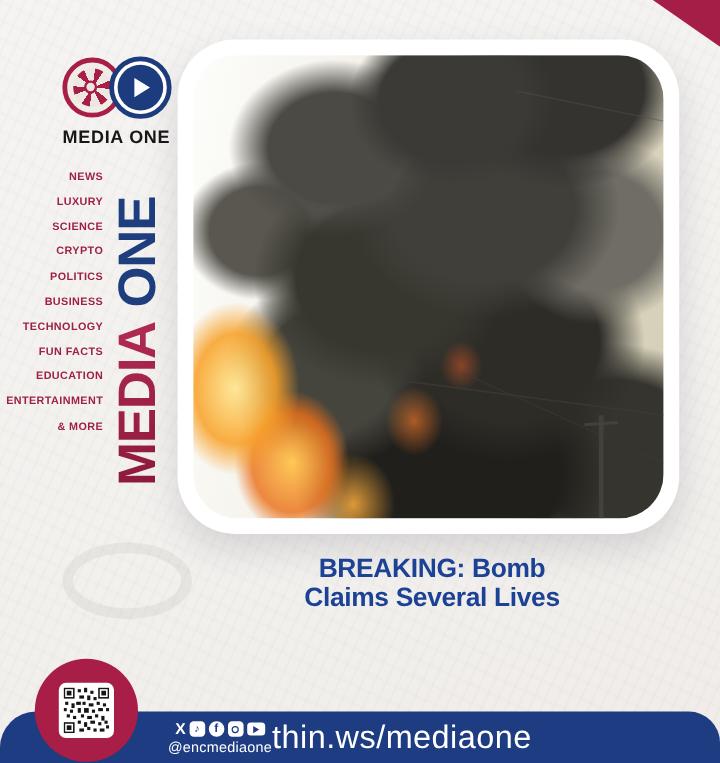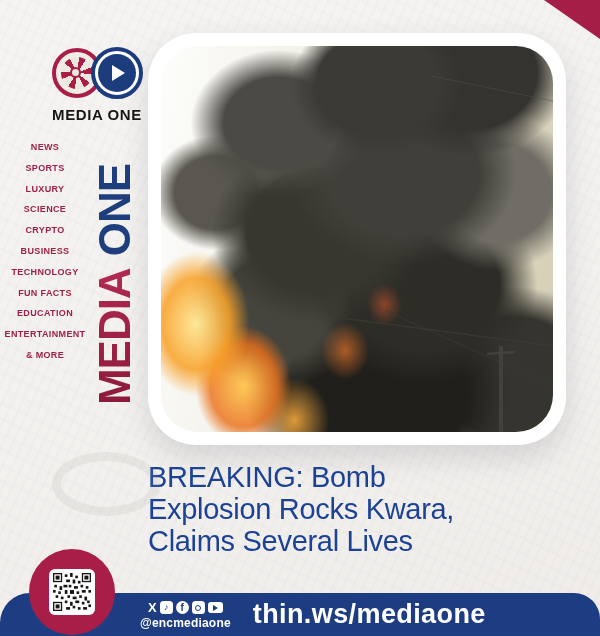--- a/index.html
+++ b/index.html
@@ -22,21 +22,21 @@
     background:repeating-conic-gradient(from 8deg,#a81e47 0 26deg,#ece8e1 26deg 60deg);}
   .aperture::after{content:"";position:absolute;left:50%;top:50%;width:11px;height:11px;
     margin:-6.5px 0 0 -6.5px;border-radius:50%;background:#ece8e1;border:2px solid #a81e47;box-sizing:border-box;}
   .play-circle{width:52px;height:52px;border-radius:50%;border:4px solid #1d3c7e;background:#fff;
     display:flex;align-items:center;justify-content:center;margin-left:-11px;box-sizing:border-box;z-index:2;}
   .play-inner{width:38px;height:38px;border-radius:50%;background:#1d3c7e;display:flex;align-items:center;justify-content:center;}
   .play-tri{width:0;height:0;border-left:13px solid #fff;border-top:8px solid rgba(0,0,0,0);
     border-bottom:8px solid rgba(0,0,0,0);margin-left:4px;}
   .logo-text{margin-top:4px;font-size:15px;font-weight:900;color:#171717;letter-spacing:.6px;}
   
-  .cats{position:absolute;left:4px;top:137px;width:82px;text-align:center;}
+  .cats{position:absolute;left:4px;top:137px;width:82px;text-align:right;}
   .cat{font-size:9px;font-weight:800;color:#9e2145;letter-spacing:.35px;line-height:20.8px;white-space:nowrap;}
   
   .vbrand{position:absolute;left:87px;top:431px;width:293px;height:56px;
     transform:rotate(-90deg);transform-origin:0 0;
     display:flex;align-items:center;justify-content:center;
     font-size:44px;font-weight:900;letter-spacing:-1px;white-space:nowrap;}
   .vbrand .media{background:linear-gradient(90deg,#8c1a3b,#b22a52);
     -webkit-background-clip:text;background-clip:text;color:rgba(0,0,0,0);}
   .vbrand .one{color:#1e3e7e;margin-left:12px;}
   
@@ -56,40 +56,40 @@
       radial-gradient(118px 108px at 86% 38%, #6f6d65 0 45%, rgba(0,0,0,0) 72%),
       radial-gradient(142px 122px at 40% 48%, #38372f 0 50%, rgba(0,0,0,0) 75%),
       radial-gradient(152px 132px at 67% 62%, #2d2c27 0 50%, rgba(0,0,0,0) 75%),
       radial-gradient(122px 112px at 29% 68%, #46453d 0 45%, rgba(0,0,0,0) 72%),
       radial-gradient(165px 140px at 55% 90%, #201f1b 0 55%, rgba(0,0,0,0) 80%),
       radial-gradient(142px 122px at 90% 86%, #35342e 0 50%, rgba(0,0,0,0) 75%),
       radial-gradient(92px 82px at 14% 38%, #59574f 0 45%, rgba(0,0,0,0) 70%),
       linear-gradient(100deg,#fdfdfb 0%,#f2f0e8 35%,#ded8c3 75%,#d5ceb5 100%);}
   .wires{position:absolute;inset:0;width:100%;height:100%;}
   
-  .headline{position:absolute;left:148px;top:462px;width:424px;text-align:left;
-    color:#1c4296;font-size:29px;font-weight:400;line-height:1.1;letter-spacing:-.3px;}
+  .headline{position:absolute;left:148px;top:462px;width:424px;text-align:center;
+    color:#1c4296;font-size:22px;font-weight:700;line-height:1.1;letter-spacing:-.3px;}
   
   .watermark{position:absolute;left:52px;top:452px;width:108px;height:64px;border-radius:50%;
     border:9px solid rgba(150,147,142,.12);box-sizing:border-box;}
   
   .footer{position:absolute;left:0;right:0;bottom:0;height:43px;background:#1d3c82;
     border-radius:30px 26px 0 0;display:flex;align-items:center;}
   .social-block{margin-left:140px;display:flex;flex-direction:column;align-items:center;margin-top:1px;}
   .icons-row{display:flex;align-items:center;gap:3px;height:14px;}
   .x-glyph{color:#fff;font-weight:900;font-size:13px;line-height:13px;}
   .sq-icon{width:13px;height:13px;background:#fff;border-radius:3.5px;display:flex;
     align-items:center;justify-content:center;color:#1d3c82;font-weight:800;font-size:9px;line-height:9px;}
   .circ-icon{width:13px;height:13px;background:#fff;border-radius:50%;display:flex;
     align-items:center;justify-content:center;color:#1d3c82;font-weight:800;font-size:10px;line-height:10px;}
   .insta-dot{width:6px;height:6px;border-radius:50%;border:1.6px solid #1d3c82;box-sizing:border-box;}
   .yt-icon{width:15px;height:11px;background:#fff;border-radius:3px;display:flex;align-items:center;justify-content:center;}
   .yt-tri{width:0;height:0;border-left:5px solid #1d3c82;border-top:3px solid rgba(0,0,0,0);border-bottom:3px solid rgba(0,0,0,0);margin-left:1px;}
-  .handle{color:#fff;font-weight:700;font-size:12px;margin-top:1px;letter-spacing:.2px;}
-  .url{color:#fff;font-weight:700;font-size:27px;margin-left:22px;letter-spacing:.4px;}
+  .handle{color:#fff;font-weight:400;font-size:12px;margin-top:1px;letter-spacing:.2px;}
+  .url{color:#fff;font-weight:400;font-size:27px;letter-spacing:.4px;}
   
   .qr-badge{position:absolute;left:29px;top:549px;width:86px;height:86px;border-radius:50%;
     background:#a81e47;z-index:5;display:flex;align-items:center;justify-content:center;}
   .qr-box{width:46px;height:46px;background:#fff;border-radius:6px;display:flex;align-items:center;justify-content:center;}
 </style>
 </head>
 <body>
 
 <div id="canvas">
 
@@ -104,24 +104,24 @@
           <div class="play-inner">
             <div class="play-tri"></div>
           </div>
         </div>
     </div>
     <div class="logo-text">MEDIA ONE</div>
   </div>
 
   <div class="cats">
     <div class="cat">NEWS</div>
-    <div class="cat">SPORTS</div>
     <div class="cat">LUXURY</div>
     <div class="cat">SCIENCE</div>
     <div class="cat">CRYPTO</div>
+    <div class="cat">POLITICS</div>
     <div class="cat">BUSINESS</div>
     <div class="cat">TECHNOLOGY</div>
     <div class="cat">FUN FACTS</div>
     <div class="cat">EDUCATION</div>
     <div class="cat">ENTERTAINMENT</div>
     <div class="cat">&amp; MORE</div>
   </div>
 
   <div class="vbrand">
     <span class="media">MEDIA</span>
@@ -135,21 +135,20 @@
         <line x1="225" y1="265" x2="392" y2="340" stroke="#3c3b36" stroke-width="1.2" opacity="0.6"></line>
         <line x1="270" y1="30" x2="392" y2="55" stroke="#56544c" stroke-width="1" opacity="0.45"></line>
         <rect x="338" y="300" width="4" height="86" fill="#45443e" opacity="0.85"></rect>
         <line x1="326" y1="308" x2="354" y2="306" stroke="#45443e" stroke-width="2.5" opacity="0.85"></line>
       </svg>
     </div>
   </div>
 
   <div class="headline">
     <div>BREAKING: Bomb</div>
-    <div>Explosion Rocks Kwara,</div>
     <div>Claims Several Lives</div>
   </div>
 
   <div class="watermark"></div>
 
   <div class="footer">
     <div class="social-block">
       <div class="icons-row">
         <span class="x-glyph">X</span>
         <span class="sq-icon">

